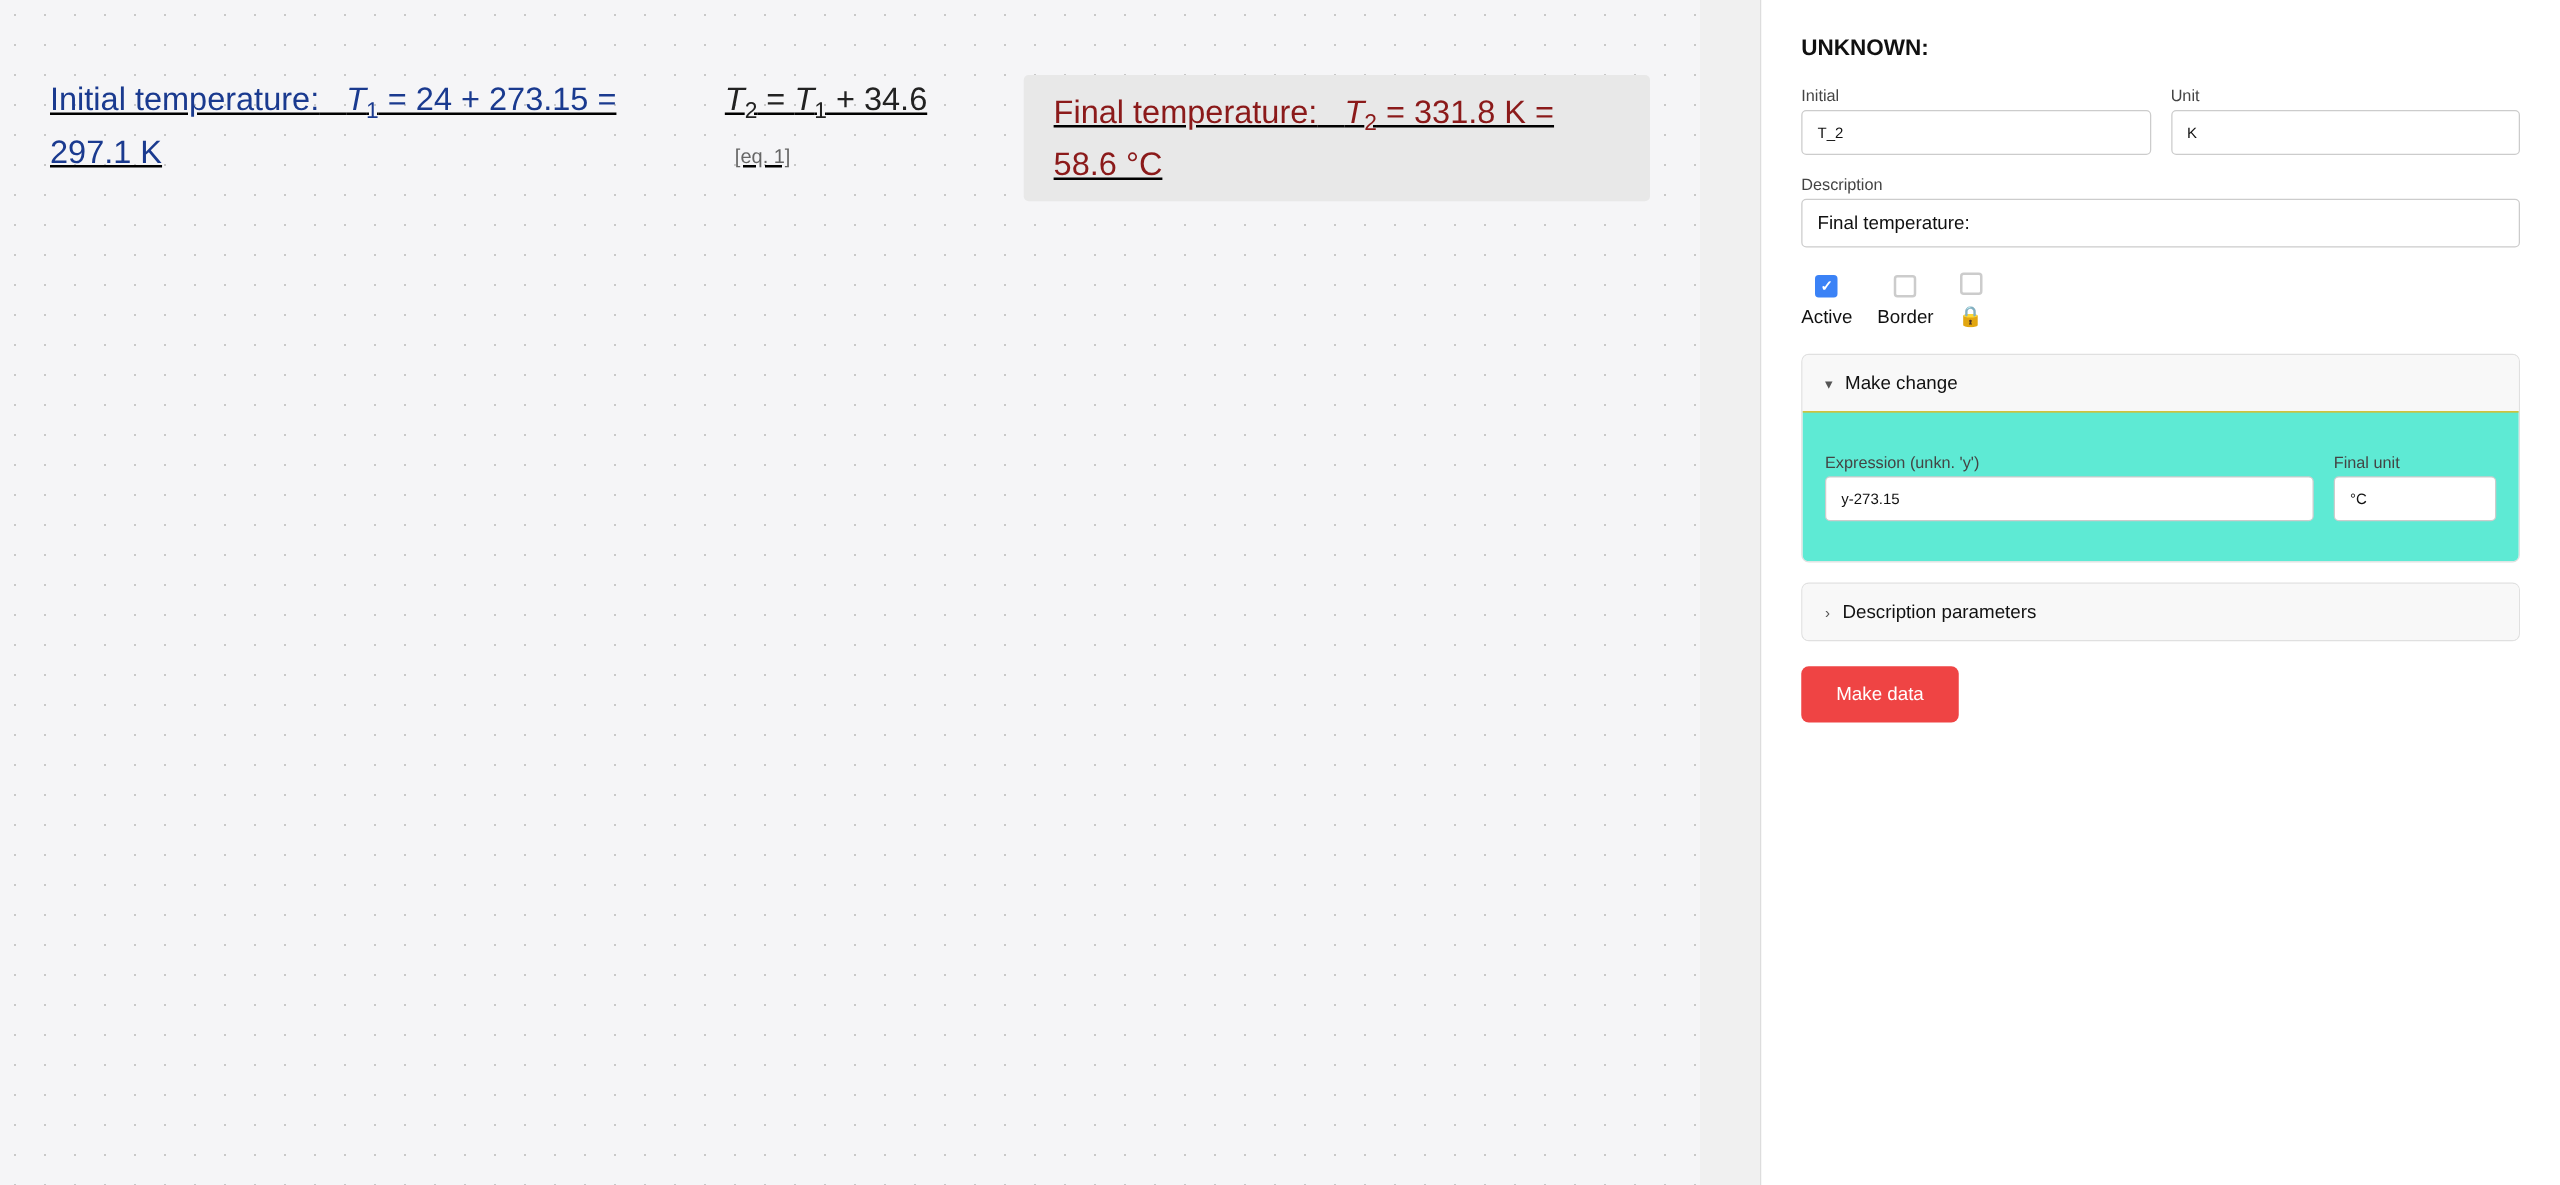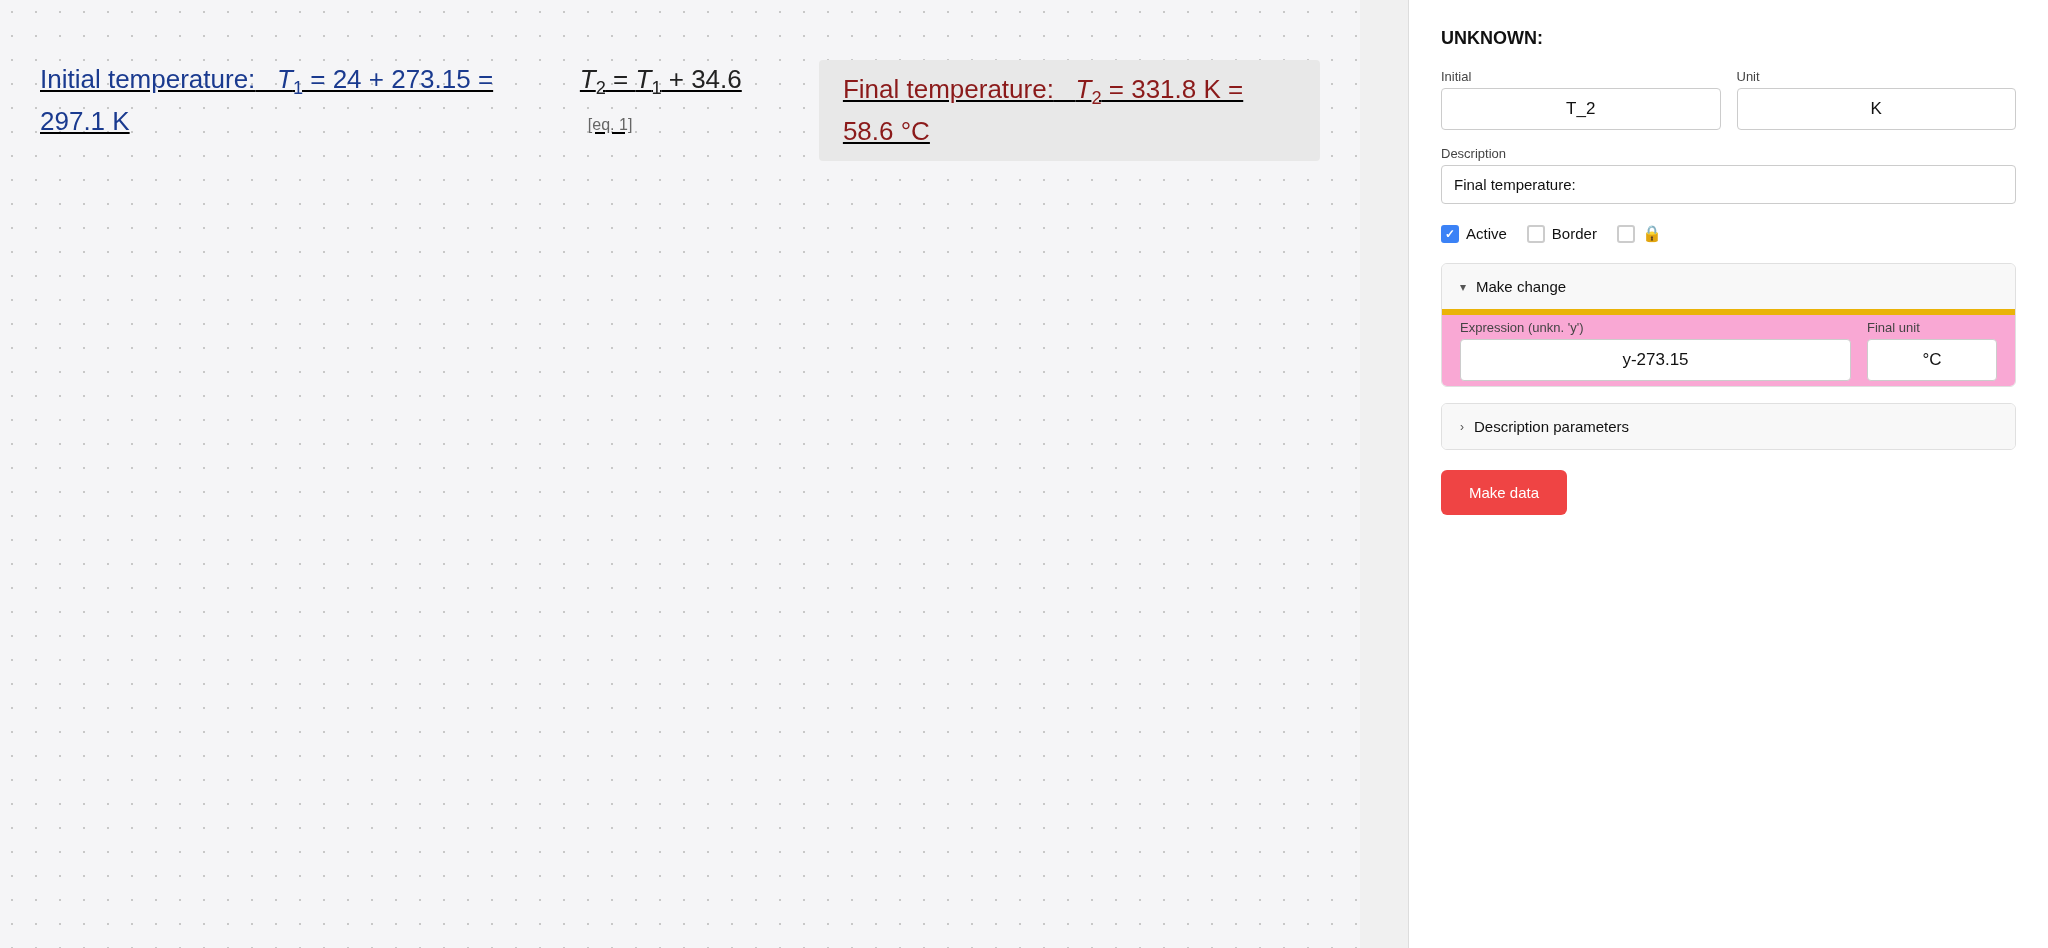--- a/index.html
+++ b/index.html
@@ -92,25 +92,24 @@
 
     .form-label {
       font-size: 13px;
       color: #444;
     }
 
     .form-input {
       border: 1px solid #ccc;
       border-radius: 4px;
       padding: 10px 12px;
-      font-size: 17px;
+      font-size: 12px;
       color: #111;
       outline: none;
       width: 100%;
-      text-align: center;
     }
 
     .description-input {
       width: 100%;
       border: 1px solid #ccc;
       border-radius: 4px;
       padding: 10px 12px;
       font-size: 15px;
       color: #111;
       outline: none;
@@ -122,20 +121,21 @@
       align-items: center;
       gap: 20px;
       margin: 4px 0;
     }
 
     .checkbox-item {
       display: flex;
       align-items: center;
       gap: 7px;
       cursor: pointer;
+      flex-direction: column;
     }
 
     .checkbox-box {
       width: 18px;
       height: 18px;
       border: 2px solid #ccc;
       border-radius: 3px;
       display: flex;
       align-items: center;
       justify-content: center;
@@ -184,23 +184,23 @@
       color: #111;
       background: #f8f8f8;
     }
 
     .collapsible-header .chevron {
       font-size: 12px;
       color: #555;
     }
 
     .collapsible-body {
-      padding: 5px 18px;
-      border-top: 6px solid #eab308;
-      background: #f9a8d4;
+      padding: 32px 18px;
+      border-top: 1px solid #eab308;
+      background: #5eead4;
     }
 
     
     .make-data-btn {
       background: #ef4444;
       color: white;
       border: none;
       border-radius: 6px;
       padding: 14px 28px;
       font-size: 15px;

